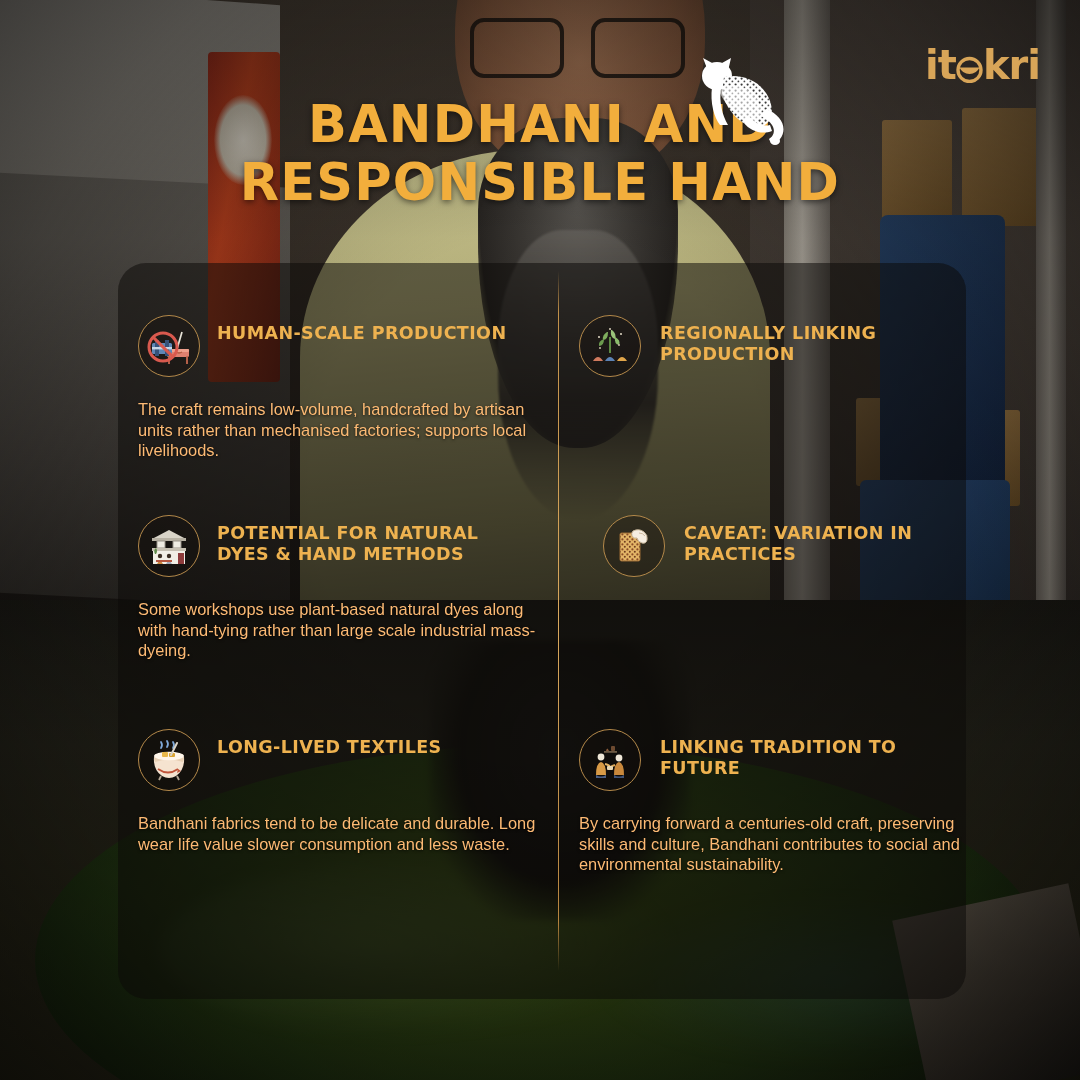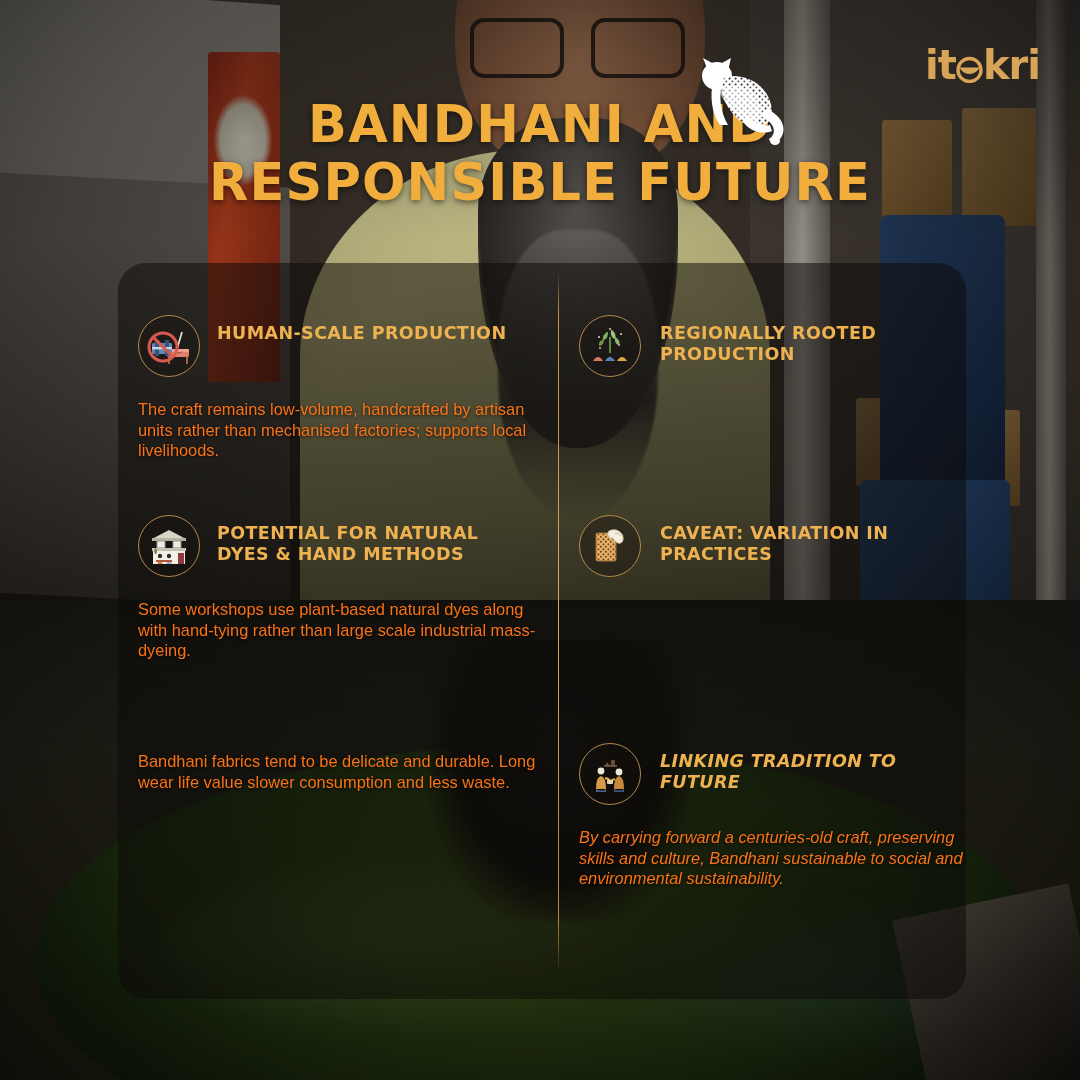--- a/index.html
+++ b/index.html
@@ -219,21 +219,21 @@
     letter-spacing:.4px;
     color:#eeb250;
     padding-top:8px;
     max-width:310px;
   }
   .card-body {
     margin-top:22px;
     font-family:"Liberation Sans", sans-serif;
     font-size:16.4px;
     line-height:20.5px;
-    color:#f97316;
+    color:#fdba74;
     max-width:400px;
     text-shadow:0 1px 3px rgba(0,0,0,.7);
   }
   .card-right .card-title { padding-left:2px; }
 </style>
 </head>
 <body>
 
 <div id="bg">
   <div class="bg-room"></div>
@@ -267,21 +267,21 @@
 
 <div id="logo">
   <span>it</span><span class="lg-o"><svg width="27" height="27" viewBox="0 0 27 27">
         <circle cx="13.5" cy="14" r="11.5" fill="none" stroke="#d8a558" stroke-width="3.4"></circle>
         <path d="M3.5 11.5 L23.5 11.5 A11 11 0 0 1 3.5 11.5 Z" fill="#d8a558"></path>
       </svg></span><span>kri</span>
 </div>
 
 <div id="title-wrap">
   <div class="title-line">BANDHANI AND</div>
-  <div class="title-line">RESPONSIBLE FUTURE</div>
+  <div class="title-line">RESPONSIBLE HAND</div>
 </div>
 
 <div id="cat">
   <svg width="110" height="100" viewBox="0 0 110 100">
     <defs>
       <pattern id="spots" width="6" height="6" patternUnits="userSpaceOnUse">
         <rect width="6" height="6" fill="#ffffff"></rect>
         <circle cx="1.6" cy="1.6" r="1.1" fill="#3a3a3a"></circle>
         <circle cx="4.4" cy="4.4" r="0.9" fill="#4a4a4a"></circle>
       </pattern>
@@ -358,20 +358,44 @@
 
             <path d="M9 31 q-2 -4 1 -6 q2 3 0 6" fill="#5f8a4a"></path>
           </svg>
         </div>
         <div class="card-title">POTENTIAL FOR NATURAL DYES &amp; HAND METHODS</div>
       </div>
       <div class="card-body">Some workshops use plant-based natural dyes along with hand-tying rather than large scale industrial mass-dyeing.</div>
     </div>
 
     <div class="card" style="top:466px;">
+      <div class="card-head">
+        <div class="ic-ring">
+          <svg width="46" height="46" viewBox="0 0 46 46">
+
+            <path d="M15 11 q2 -3 0 -6 M21 10 q2 -3 0 -6 M27 11 q2 -3 0 -6" stroke="#7fa9d8" stroke-width="1.8" fill="none" stroke-linecap="round"></path>
+
+            <path d="M8 20 q15 -6 30 0 q1 13 -8 19 q-7 4 -14 0 q-9 -6 -8 -19 Z" fill="#f5e3d0"></path>
+            <path d="M8 20 q15 -6 30 0 q0 3 -1 5 q-14 -5 -28 0 q-1 -2 -1 -5 Z" fill="#e7cfb4"></path>
+
+            <ellipse cx="23" cy="19" rx="15" ry="4.2" fill="#fff6ea"></ellipse>
+
+            <rect x="16" y="15" width="6" height="5" rx="1" fill="#e8b84b"></rect>
+            <rect x="23" y="16" width="6" height="4" rx="1" fill="#d9a433"></rect>
+
+            <path d="M31 6 L25 18" stroke="#d8d2c6" stroke-width="2" stroke-linecap="round"></path>
+
+            <path d="M12 32 q10 7 20 0" stroke="#c0543a" stroke-width="1.8" fill="none"></path>
+            <path d="M32 32 l-1 4 l4 -2 Z" fill="#c0543a"></path>
+
+            <path d="M15 39 l-2 4 M31 39 l2 4" stroke="#b4a694" stroke-width="1.8"></path>
+          </svg>
+        </div>
+        <div class="card-title">LONG-LIVED TEXTILES</div>
+      </div>
       <div class="card-body">Bandhani fabrics tend to be delicate and durable. Long wear life value slower consumption and less waste.</div>
     </div>
 
   </div>
 
   <div class="col col-right">
 
     <div class="card card-right" style="top:52px;">
       <div class="card-head">
         <div class="ic-ring">
@@ -388,25 +412,25 @@
             <circle cx="34" cy="11" r="1.1" fill="#d8cfbc"></circle>
             <circle cx="32" cy="22" r="1" fill="#c7bda8"></circle>
             <circle cx="13" cy="25" r="1" fill="#c7bda8"></circle>
             <circle cx="23" cy="6" r="1" fill="#d8cfbc"></circle>
 
             <path d="M6 38 q5 -8 10 0 Z" fill="#d07a5e"></path>
             <path d="M18 38 q5 -8 10 0 Z" fill="#5b82b4"></path>
             <path d="M30 38 q5 -8 10 0 Z" fill="#e0a54a"></path>
           </svg>
         </div>
-        <div class="card-title">REGIONALLY ROOTED PRODUCTION</div>
-      </div>
-    </div>
-
-    <div class="card card-right" style="top:252px;">
+        <div class="card-title">REGIONALLY LINKING PRODUCTION</div>
+      </div>
+    </div>
+
+    <div class="card card-right" style="top:252px;margin-left:24px;">
       <div class="card-head">
         <div class="ic-ring">
           <svg width="46" height="46" viewBox="0 0 46 46">
             <defs>
               <pattern id="bandhani" width="5" height="5" patternUnits="userSpaceOnUse">
                 <rect width="5" height="5" fill="#e3b567"></rect>
                 <circle cx="1.4" cy="1.4" r="1.1" fill="#8a4c26"></circle>
                 <circle cx="3.8" cy="3.8" r="1" fill="#6f3c1e"></circle>
               </pattern>
             </defs>
@@ -416,21 +440,21 @@
             <path d="M24 10 L29 10 L29 16 Z" fill="#f0d7a8"></path>
 
             <path d="M22 8 q6 -3 11 1 q4 3 3 8 q-1 4 -5 3 q-4 -1 -5 -5 q-3 1 -5 -2 q-1 -3 1 -5 Z" fill="#f6eee1" stroke="#c9b79a" stroke-width="1"></path>
             <path d="M28 10 q4 0 6 3" stroke="#c9b79a" stroke-width=".9" fill="none"></path>
           </svg>
         </div>
         <div class="card-title">CAVEAT: VARIATION IN PRACTICES</div>
       </div>
     </div>
 
-    <div class="card card-right" style="top:480px;font-style:italic;">
+    <div class="card card-right" style="top:466px;">
       <div class="card-head">
         <div class="ic-ring">
           <svg width="46" height="46" viewBox="0 0 46 46">
 
             <rect x="17" y="14" width="13" height="1.8" fill="#6d5b45"></rect>
             <path d="M19 14 q1 -5 3 0 Z" fill="#8a5a3a"></path>
             <rect x="24" y="9" width="4" height="5" rx="1" fill="#6d4a30"></rect>
 
             <circle cx="14" cy="20" r="3.4" fill="#efe7d8"></circle>
             <path d="M9 38 q0 -12 5 -13 q5 1 5 13 Z" fill="#d89a46"></path>
@@ -440,17 +464,17 @@
             <circle cx="32" cy="21" r="3.4" fill="#efe7d8"></circle>
             <path d="M27 38 q0 -12 5 -13 q5 1 5 13 Z" fill="#c9883c"></path>
             <path d="M27 38 q5 3 10 0 q0 3 0 3 l-10 0 Z" fill="#3f5378"></path>
             <path d="M28 28 q-4 1 -5 3" stroke="#dba95c" stroke-width="2.2" fill="none"></path>
 
             <rect x="20" y="29" width="6" height="4" rx="1" fill="#e8d6b2"></rect>
           </svg>
         </div>
         <div class="card-title">LINKING TRADITION TO FUTURE</div>
       </div>
-      <div class="card-body">By carrying forward a centuries-old craft, preserving skills and culture, Bandhani sustainable to social and environmental sustainability.</div>
+      <div class="card-body">By carrying forward a centuries-old craft, preserving skills and culture, Bandhani contributes to social and environmental sustainability.</div>
     </div>
 
   </div>
 </div>
 
 </body></html>

